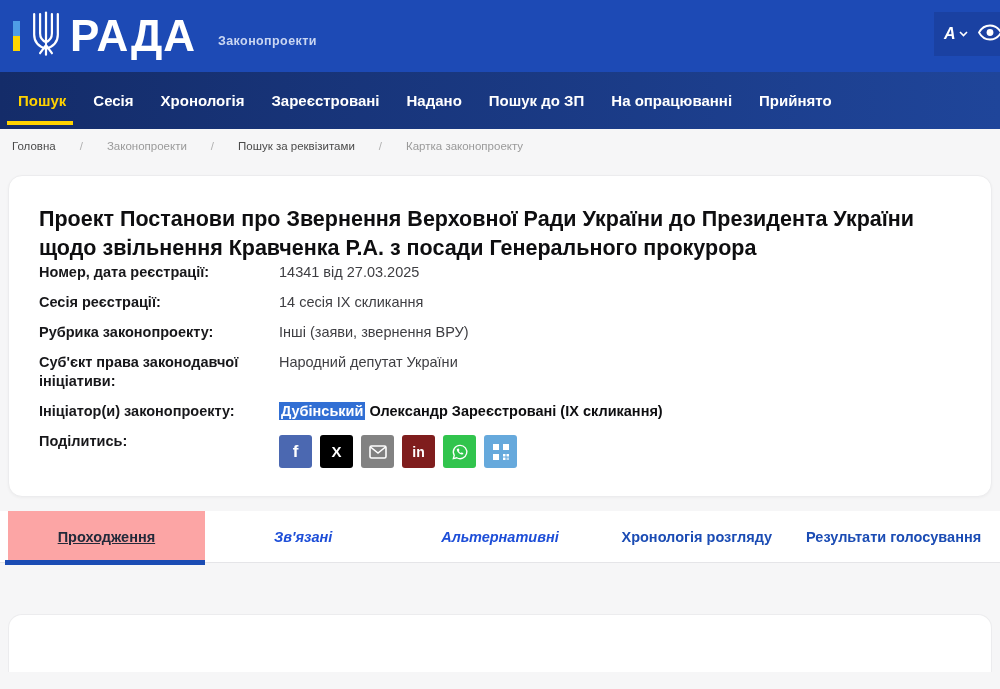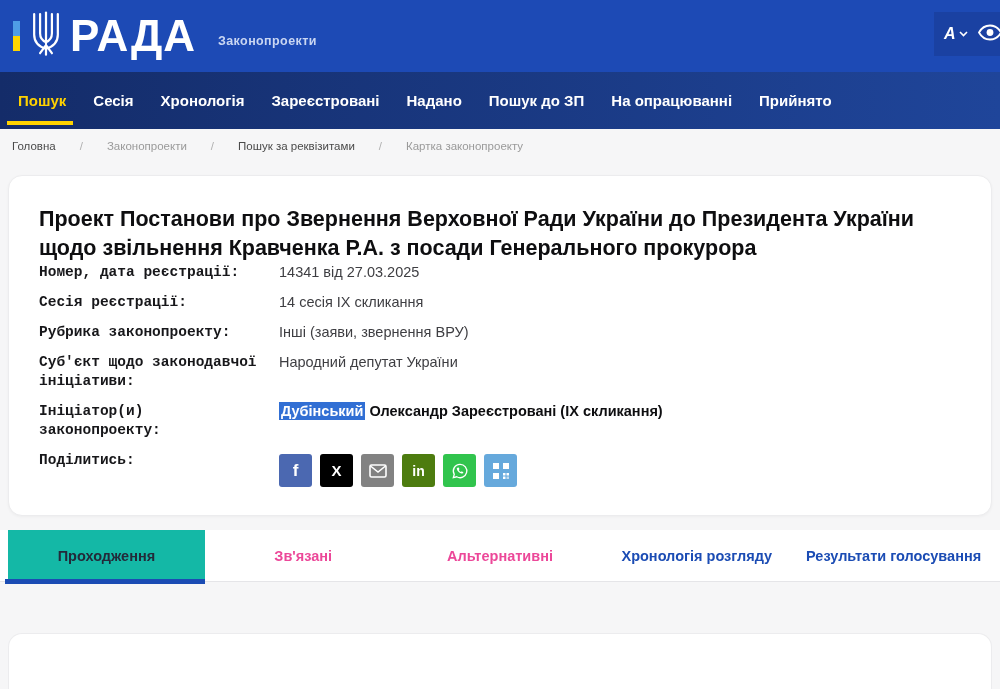--- a/index.html
+++ b/index.html
@@ -75,55 +75,55 @@
     padding: 29px 30px 28px 30px;
   }
   .bill-title {
     font-size: 21.5px; font-weight: 700; line-height: 29px; color: #0e0e10;
     max-width: 930px; 
   }
   .detail-grid {
     display: grid; grid-template-columns: 240px 1fr; row-gap: 11px;
     font-size: 14.5px; align-items: start;
   }
-  .detail-label { font-weight: 700; color: #17171a; line-height: 19px; max-width: 232px; font-family: Liberation Mono, monospace; }
+  .detail-label { font-weight: 700; color: #17171a; line-height: 19px; max-width: 232px; }
   .detail-value { color: #3e3e42; line-height: 19px; }
   .initiator-value { color: #0e0e10; font-weight: 700; }
   .hl {
     background: #316fd4; color: #fff; padding: 1px 2px;
   }
   .share-row { display: flex; gap: 8px; margin-top: 3px; }
   .share-btn {
     width: 33px; height: 33px; border-radius: 3px; border: none; cursor: pointer;
     display: flex; align-items: center; justify-content: center;
     color: #fff; font-weight: 700; font-size: 16px; padding: 0;
   }
   .share-facebook { background: #4b68b1; font-size: 17px; }
   .share-x { background: #000; font-size: 15px; }
   .share-email { background: #828282; }
-  .share-linkedin { background: #4d7c0f; font-size: 14px; }
+  .share-linkedin { background: #7f1d1d; font-size: 14px; }
   .share-whatsapp { background: #31c44d; }
   .share-qr { background: #66a9dc; }
 
   
   .tabs-row {
     margin-top: 14px; height: 52px; background: #fff;
     border-bottom: 1px solid #e5e5e8;
     display: flex; padding: 0 8px;
   }
   .tab {
     flex: 1; display: flex; align-items: center; justify-content: center;
     font-size: 14.5px; font-weight: 700; cursor: pointer; position: relative;
   }
-  .tab.active { background: #14b8a6; color: #232a3a; }
+  .tab.active { background: #fca5a5; color: #232a3a; text-decoration: underline; }
   .tab.active::after {
     content: ""; position: absolute; left: -3px; right: 0; bottom: -3px;
     height: 5px; background: #1b4cb4;
   }
-  .tab.disabled { color: #ec4899; cursor: default; }
+  .tab.disabled { color: #1d4ed8; cursor: default; font-style: italic; }
   .tab.link { color: #1b4cb4; }
 
   
   .status-card {
     margin: 51px 8px 0 8px;
     background: #fff;
     border: 1px solid #ececee;
     border-bottom: none;
     border-radius: 14px 14px 0 0;
     padding: 17px 30px 40px 30px;
@@ -197,21 +197,21 @@
   <div class="detail-grid">
     <div class="detail-label">Номер, дата реєстрації:</div>
     <div class="detail-value">14341 від 27.03.2025</div>
 
     <div class="detail-label">Сесія реєстрації:</div>
     <div class="detail-value">14 сесія IX скликання</div>
 
     <div class="detail-label">Рубрика законопроекту:</div>
     <div class="detail-value">Інші (заяви, звернення ВРУ)</div>
 
-    <div class="detail-label">Суб'єкт щодо законодавчої ініціативи:</div>
+    <div class="detail-label">Суб'єкт права законодавчої ініціативи:</div>
     <div class="detail-value">Народний депутат України</div>
 
     <div class="detail-label">Ініціатор(и) законопроекту:</div>
     <div class="detail-value initiator-value"><span class="hl">Дубінський</span><span> Олександр Зареєстровані (IX скликання)</span></div>
 
     <div class="detail-label">Поділитись:</div>
     <div class="share-row">
       <button class="share-btn share-facebook">
         <span>f</span>
       </button>

